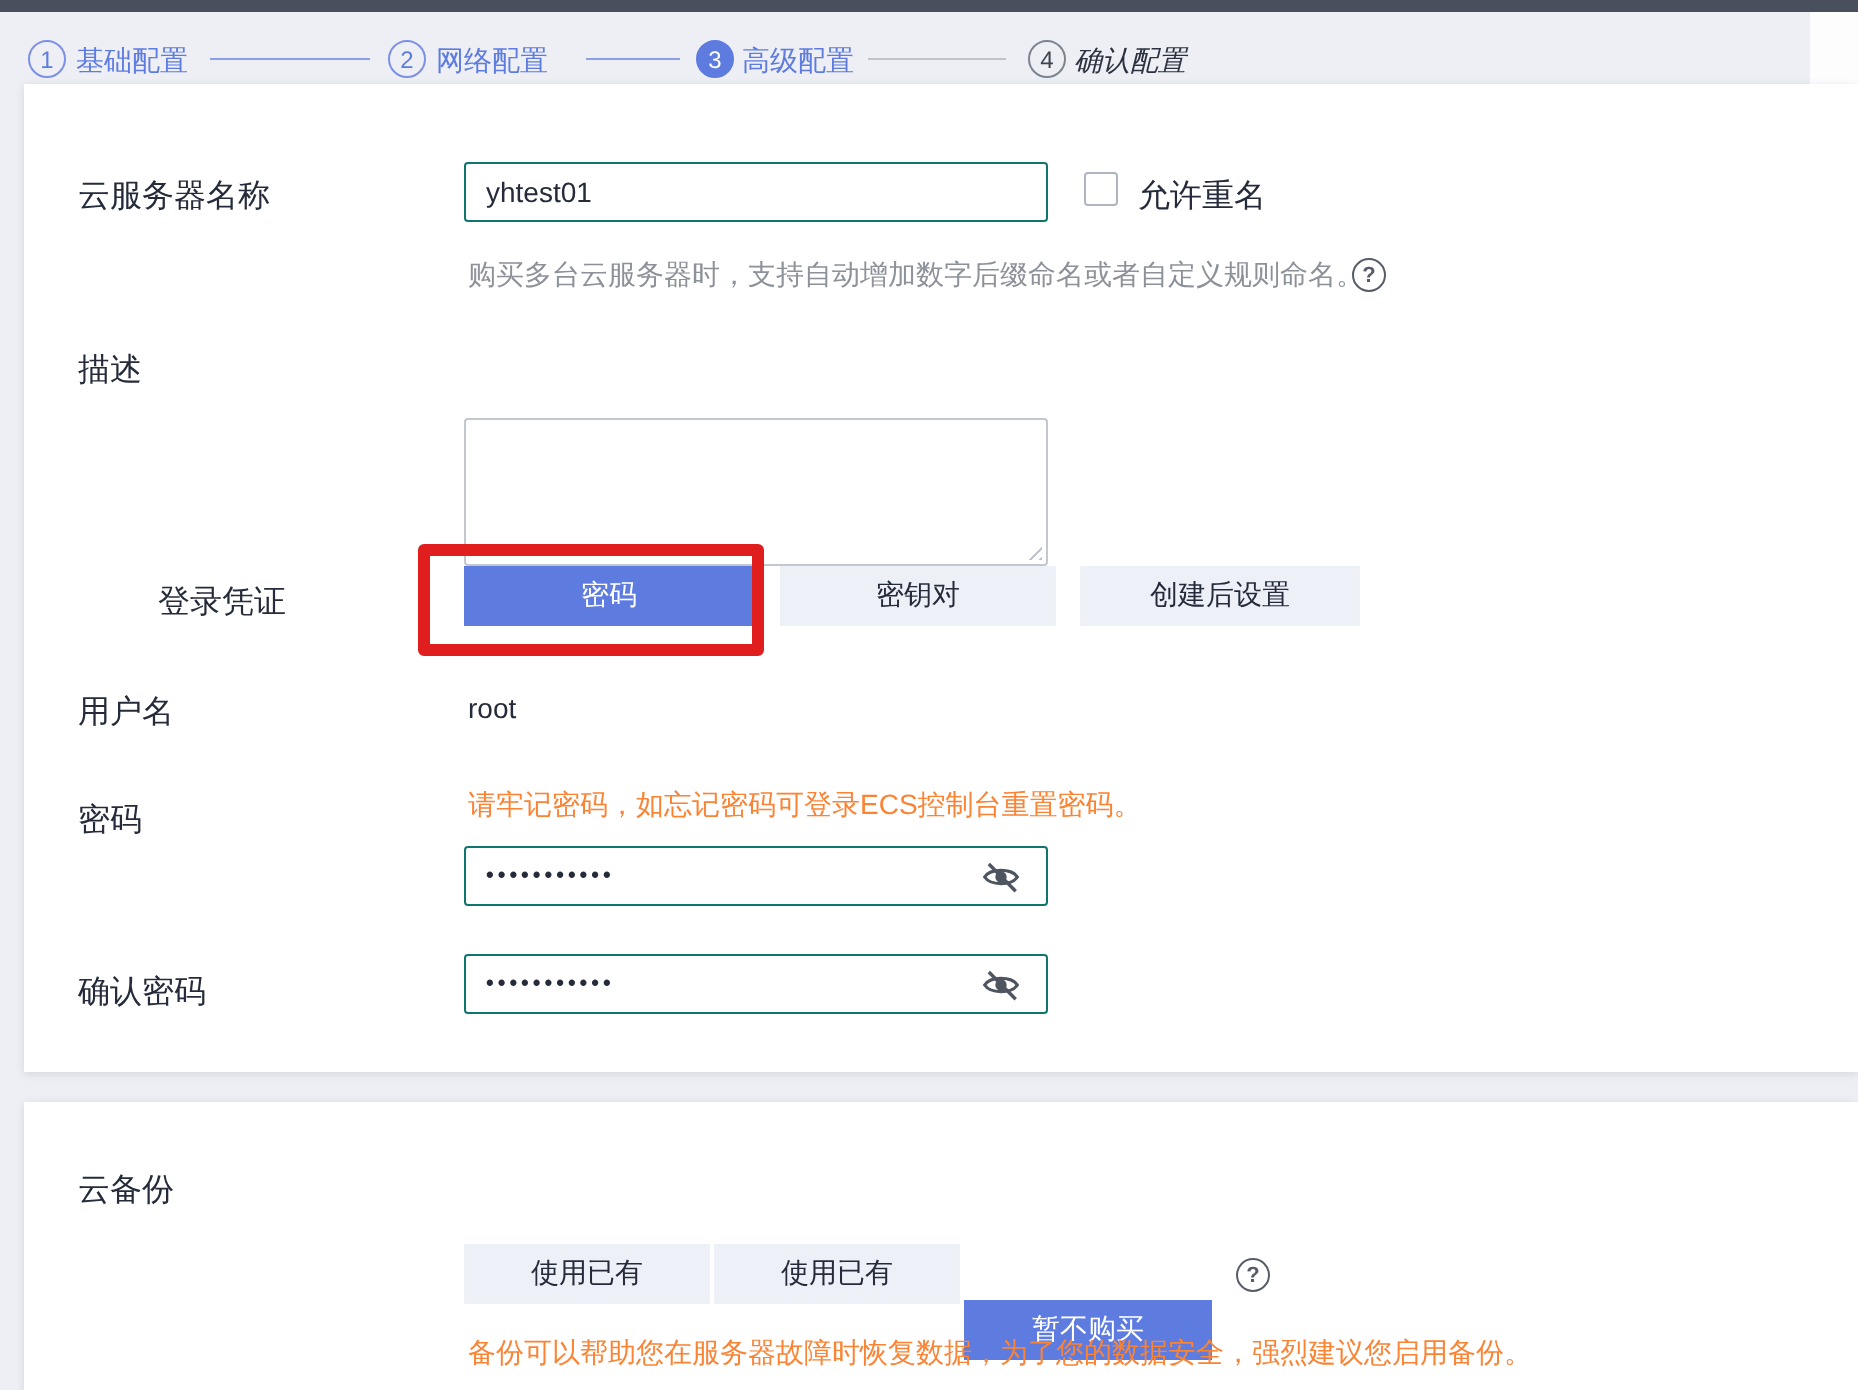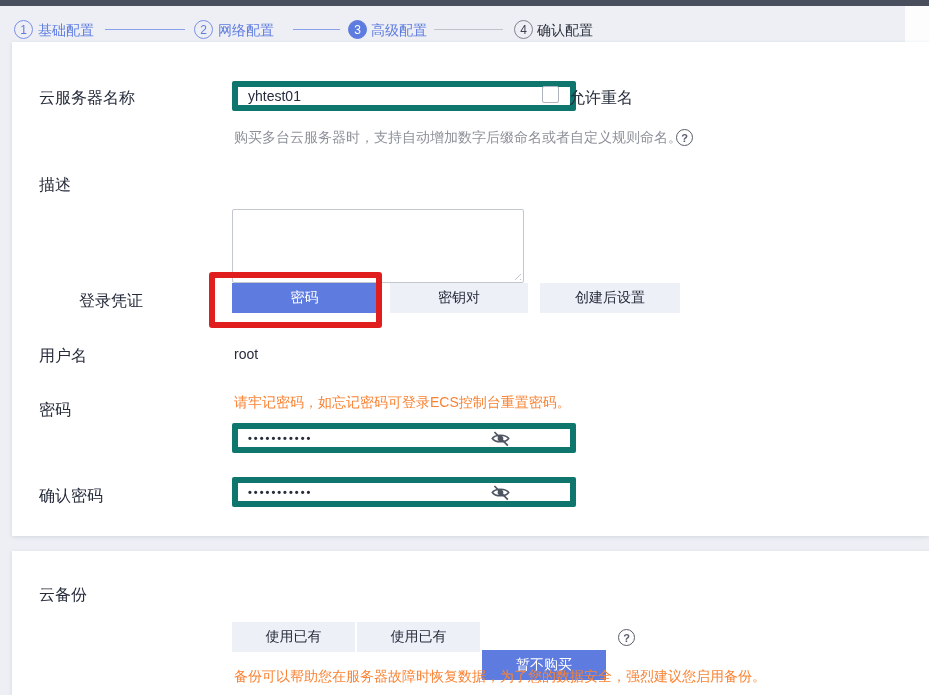--- a/index.html
+++ b/index.html
@@ -32,22 +32,22 @@
 
   
   .card { position:absolute; left:12px; width:917px; background:#ffffff;
           box-shadow:0 1px 4px rgba(60,70,90,.14); }
   .card1 { top:42px; height:494px; }
   .card2 { top:551px; height:163px; }
 
   .flabel { position:absolute; left:27px; font-size:16px; color:#252b3a; white-space:nowrap; }
 
   .text-input {
-    position:absolute; left:220px; width:344px; height:30px;
-    border:6px solid #0f766e; border-radius:2px; background:#fff;
+    position:absolute; left:220px; width:292px; height:30px;
+    border:1px solid #0f766e; border-radius:2px; background:#fff;
     font-family:"Liberation Sans","DejaVu Sans",sans-serif;
     font-size:14px; color:#252b3a; padding:0 30px 0 10px; outline:none;
   }
   .pwd { font-size:11px; font-weight:bold; letter-spacing:2px; padding-right:38px; }
 
   .checkbox { position:absolute; left:530px; top:86px; width:17px; height:17px;
     border:1px solid #b0b4bf; border-radius:2px; background:#fff; cursor:pointer; }
 
   .hint { position:absolute; font-size:14px; color:#8d9199; white-space:nowrap; }
   .warn { position:absolute; font-size:14px; color:#fa8334; white-space:nowrap; }
@@ -92,21 +92,21 @@
 
   <div class="step-circle done" style="left:194px;">2</div>
   <div class="step-label blue" style="left:218px;">网络配置</div>
   <div class="step-line blue" style="left:293px; width:47px;"></div>
 
   <div class="step-circle current" style="left:348px;">3</div>
   <div class="step-label blue" style="left:371px;">高级配置</div>
   <div class="step-line gray" style="left:434px; width:69px;"></div>
 
   <div class="step-circle pending" style="left:514px;">4</div>
-  <div class="step-label dark" style="left:537px;">确认配置</div>
+  <div class="step-label dark" style="left:537px;font-style:italic;">确认配置</div>
 </div>
 <div class="scroll-strip"></div>
 
 <div class="card card1">
 
   <div class="flabel" style="top:46px;">云服务器名称</div>
   <input class="text-input" style="top: 39px; padding-right: 10px;" type="text" value="yhtest01">
   <div class="checkbox" style="top:44px;"></div>
   <div class="flabel" style="left:557px; top:46px;">允许重名</div>
 

